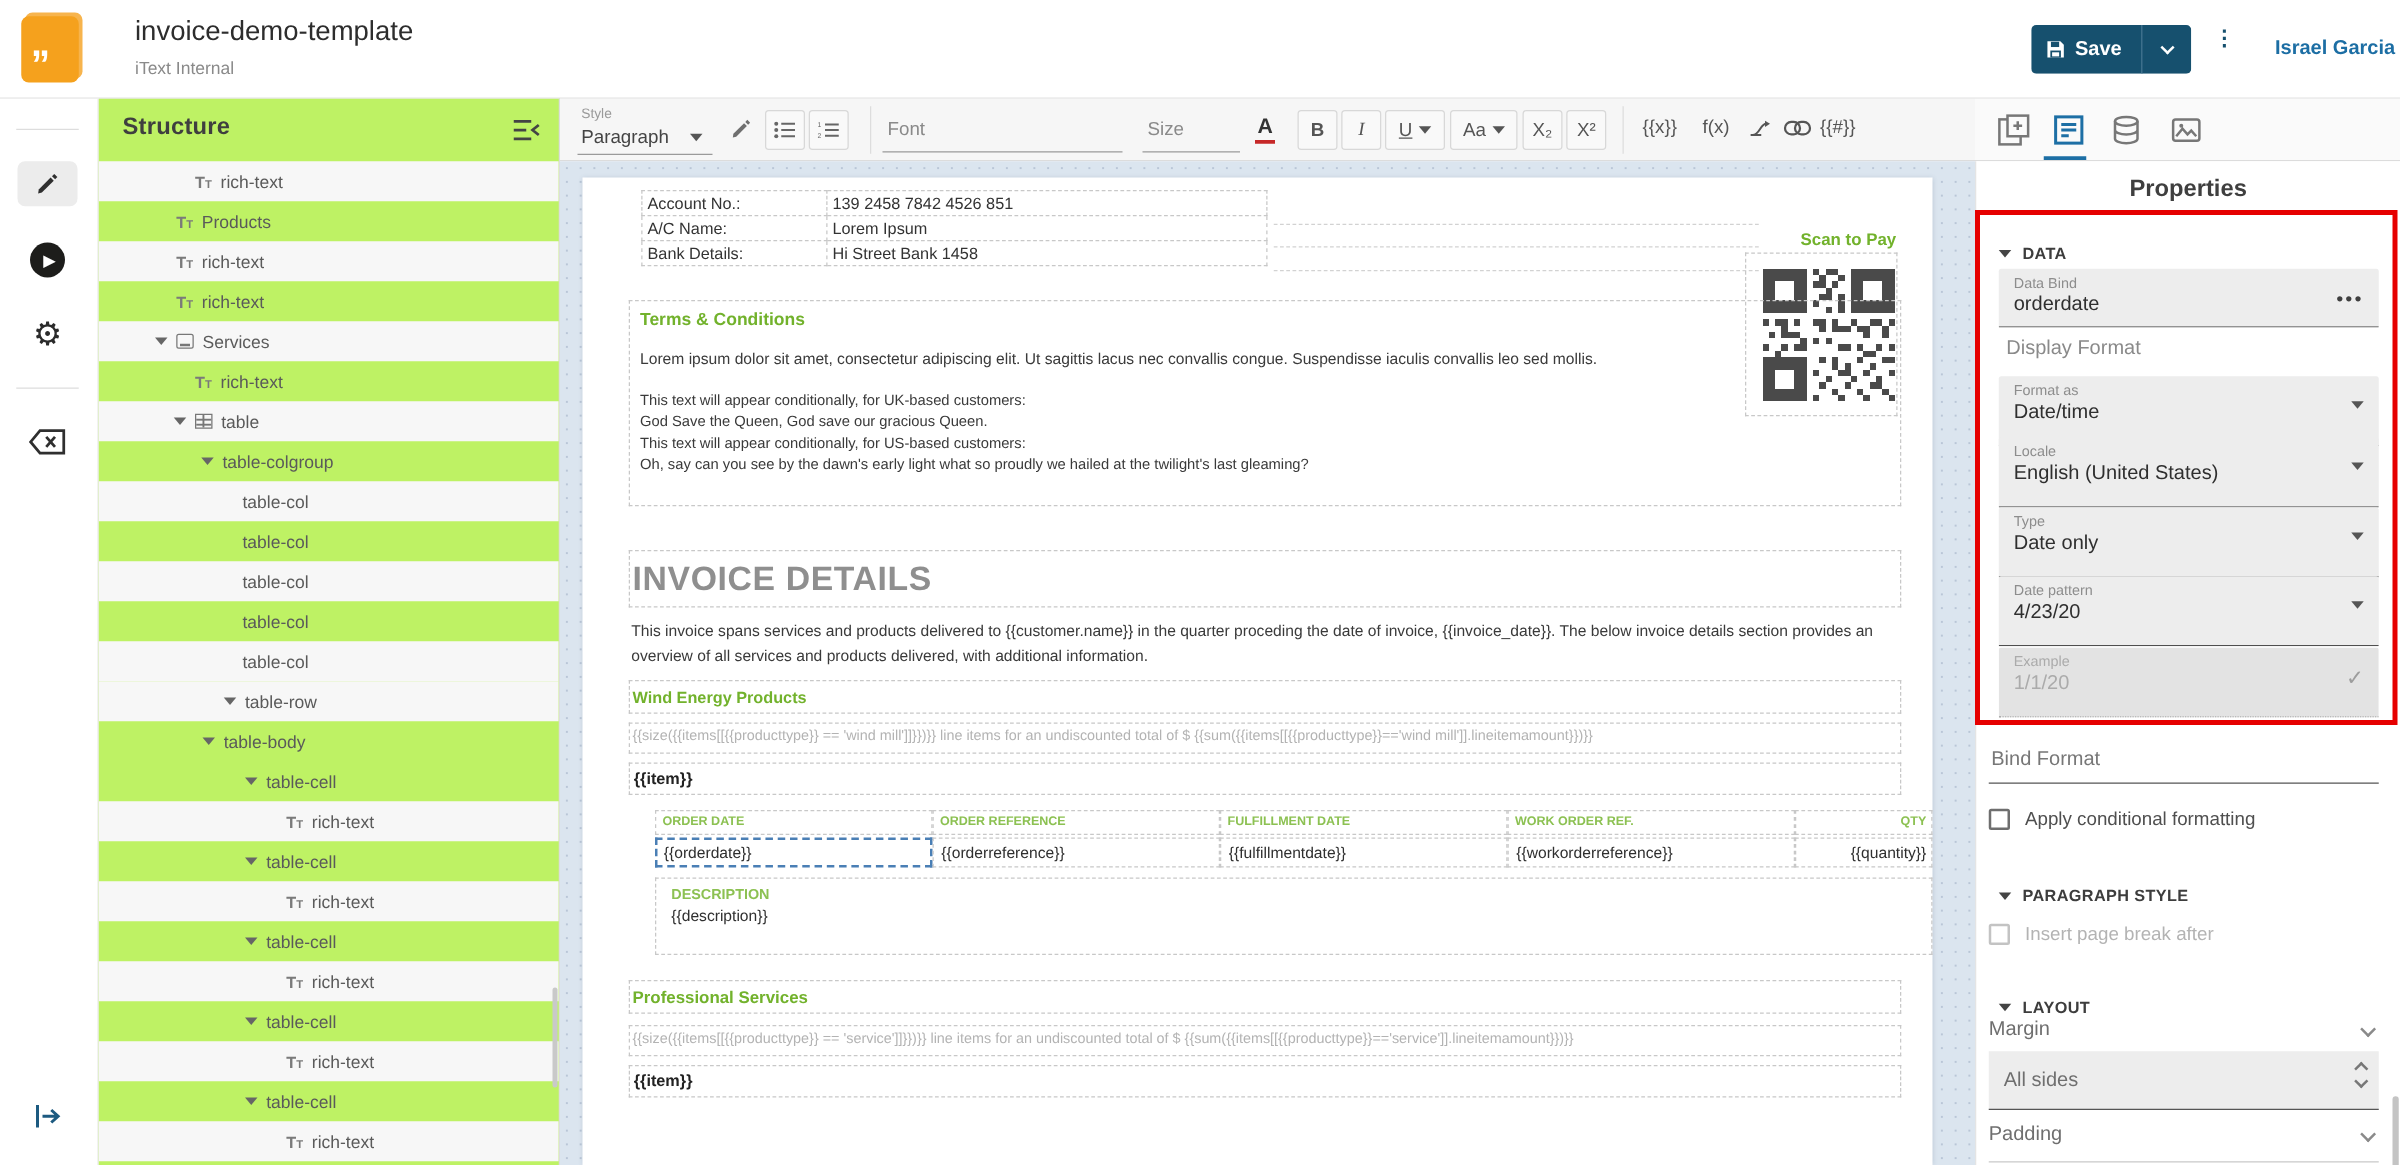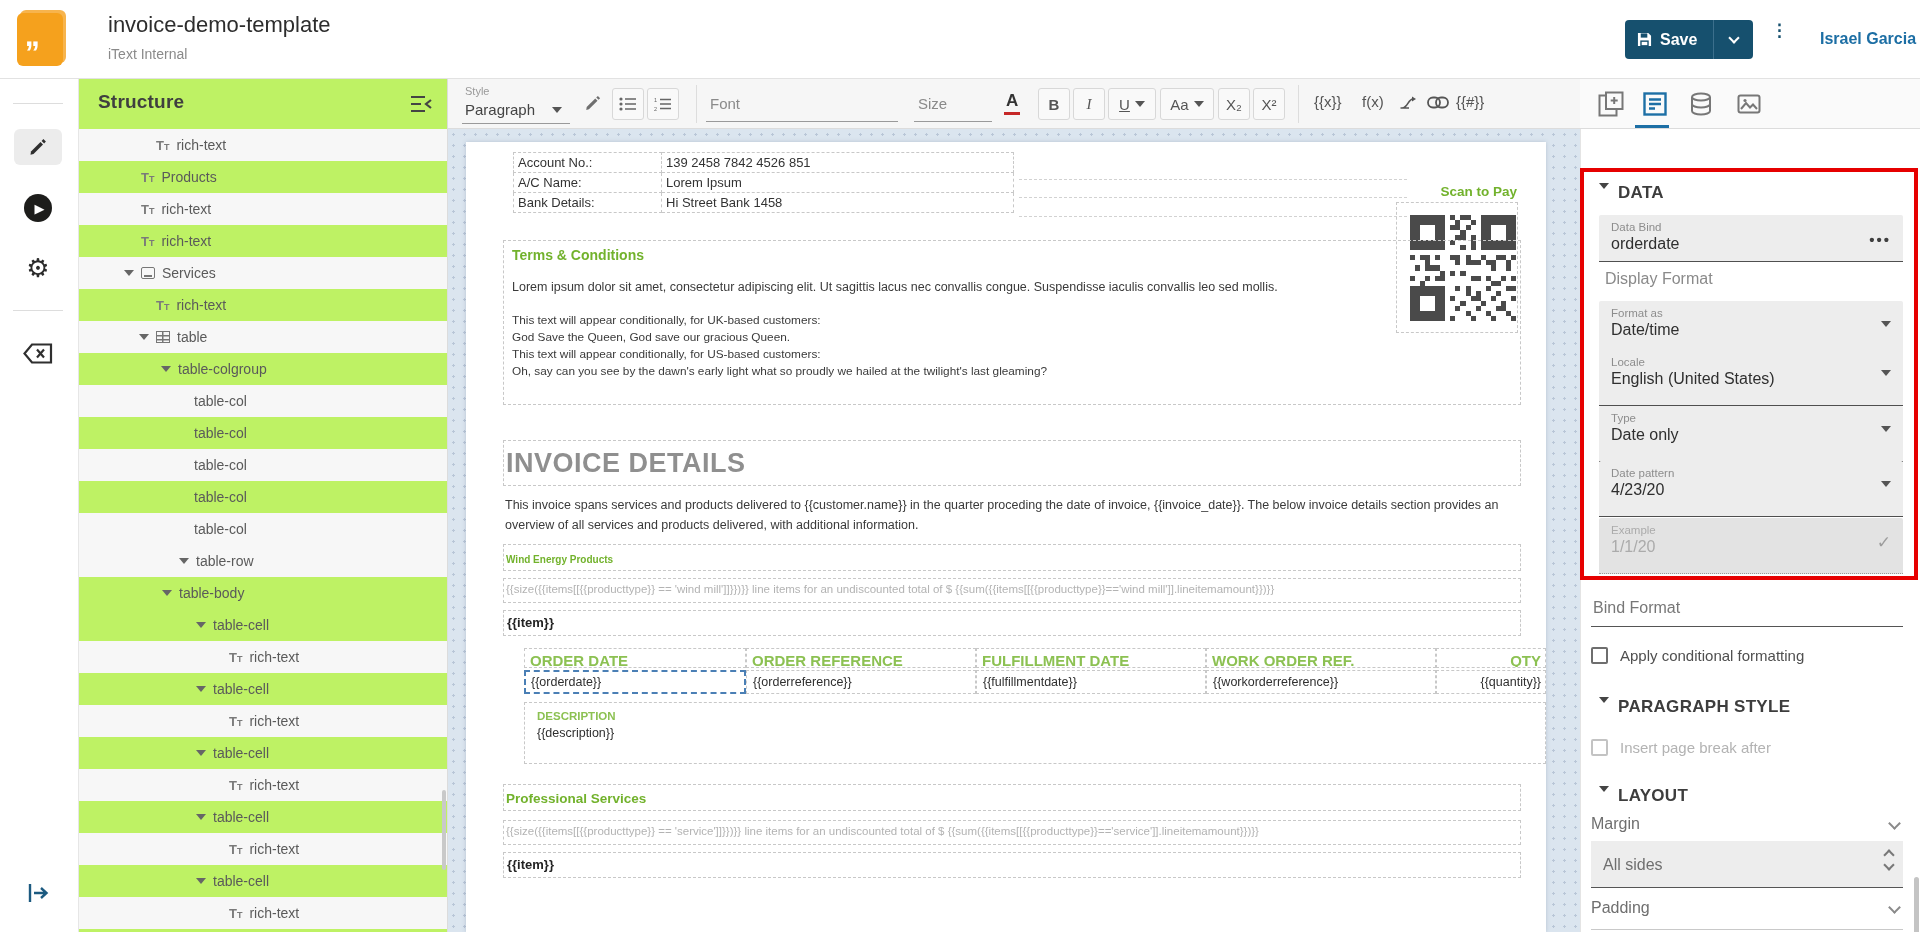--- a/index.html
+++ b/index.html
@@ -56,21 +56,21 @@
   .tb-btn.wide { width:48px; gap:5px; }
   .tb-plain { position:absolute; top:14px; color:#555; font-size:15px; cursor:pointer; }
   .colorA { position:absolute; top:12px; font-size:17px; font-weight:bold; color:#333; cursor:pointer; border-bottom:3px solid #c62828; padding:0 2px 1px 2px; }
 
   
   .iconbar { position:absolute; left:1580px; top:79px; width:340px; height:50px; background:#fafafa; border-bottom:1px solid #dcdcdc; }
   .pi { position:absolute; top:12px; width:26px; height:26px; cursor:pointer; }
   .pi-underline { position:absolute; left:55px; top:46px; width:34px; height:3px; background:#1d6fa5; }
   .rpanel { position:absolute; left:1580px; top:129px; width:340px; height:803px; background:#fff; border-left:1px solid #e4e4e4; }
   .props-title { position:absolute; top:12px; left:0; width:100%; text-align:center; font-size:19px; font-weight:bold; color:#3f3f3f; }
-  .sec-hd { position:absolute; left:18px; display:flex; gap:9px; font-size:17px; font-weight:bold; color:#3d3d3d; letter-spacing:.3px; cursor:pointer; }
+  .sec-hd { position:absolute; left:18px; display:flex; align-items:center; gap:9px; font-size:13px; font-weight:bold; color:#3d3d3d; letter-spacing:.3px; cursor:pointer;margin-top:12px; }
   .sec-hd .tri { border-top-color:#444; }
   .pfield { position:absolute; left:18px; width:304px; height:56px; background:#ededed; border-bottom:1px solid #4f4f4f; border-radius:2px 2px 0 0; cursor:pointer; }
   .pfield .lab { font-size:11.5px; color:#8d8d8d; margin:6px 0 0 12px; }
   .pfield .val { font-size:16px; color:#2f2f2f; margin:2px 0 0 12px; white-space:nowrap; }
   .pfield .tri { position:absolute; right:12px; top:20px; border-top-color:#555; }
   .pfield.disabled { background:#e3e3e3; border-bottom:1px dotted #9a9a9a; }
   .pfield.disabled .lab, .pfield.disabled .val { color:#ababab; }
   .pfield .checkmark { position:absolute; right:12px; top:14px; color:#9d9d9d; font-size:17px; }
   .dots-menu { position:absolute; right:12px; top:16px; color:#3f3f3f; font-size:15px; font-weight:bold; letter-spacing:2px; }
   .plain-label { position:absolute; left:24px; font-size:15px; color:#8a8a8a; }
@@ -109,21 +109,21 @@
   .terms .body { margin-top:15px; font-size:12.5px; color:#3a3a3a; line-height:19px; width:1000px; }
   .terms .cond { margin-top:15px; font-size:11.8px; color:#3a3a3a; line-height:17px; }
   .invh-box { position:absolute; left:37px; top:298px; width:1018px; height:46px; }
   .invh { margin:7px 0 0 2px; font-size:27px; font-weight:bold; color:#8f8f8f; letter-spacing:.5px; }
   .invp { position:absolute; left:39px; top:354px; width:1014px; font-size:12.5px; color:#3a3a3a; line-height:19.5px; }
   .secbox { position:absolute; left:37px; width:1018px; height:27px; padding:4px 0 0 2px; }
   .fbox { position:absolute; left:37px; width:1018px; height:25px; padding:4px 0 0 2px; font-size:11.5px; color:#b3b3b3; white-space:nowrap; overflow:hidden; }
   .itembox { position:absolute; left:37px; width:1018px; height:26px; padding:4px 0 0 3px; font-size:13px; font-weight:bold; color:#222; }
   .dtable { position:absolute; left:58px; top:506px; width:1022px; }
   .dt-row { display:flex; }
-  .dt-h { height:20px; border:1px dashed #c8c8c8; font-size:15px; font-weight:bold; color:#8cc152; padding:3px 4px 0 5px; white-space:nowrap; overflow:hidden; }
+  .dt-h { height:20px; border:1px dashed #c8c8c8; font-size:10px; font-weight:bold; color:#8cc152; padding:3px 4px 0 5px; white-space:nowrap; overflow:hidden; }
   .dt-c { height:24px; border:1px dashed #c8c8c8; font-size:12.5px; color:#2f2f2f; padding:4px 4px 0 6px; margin-top:2px; white-space:nowrap; overflow:hidden; }
   .dt-c.sel { border:2px dashed #4a7fb5; padding:3px 4px 0 5px; }
   .ralign { text-align:right; }
   .descbox { position:absolute; left:58px; top:560px; width:1022px; height:62px; padding:7px 0 0 12px; }
   .descbox .dl { font-size:11.5px; font-weight:bold; color:#8cc152; }
   .descbox .dv { margin-top:4px; font-size:12.5px; color:#2f2f2f; }
 </style>
 </head>
 <body>
 
@@ -473,21 +473,21 @@
           <div>God Save the Queen, God save our gracious Queen.</div>
           <div>This text will appear conditionally, for US-based customers:</div>
           <div>Oh, say can you see by the dawn's early light what so proudly we hailed at the twilight's last gleaming?</div>
         </div>
     </div>
     <div class="invh-box dash">
       <div class="invh">INVOICE DETAILS</div>
     </div>
     <div class="invp">This invoice spans services and products delivered to {{customer.name}} in the quarter proceding the date of invoice, {{invoice_date}}. The below invoice details section provides an overview of all services and products delivered, with additional information.</div>
     <div class="secbox dash" style="top:402px">
-      <span class="g-head" style="font-size:10px">Wind Energy Products</span>
+      <span class="g-head" style="font-size:13px">Wind Energy Products</span>
     </div>
     <div class="fbox dash" style="top:436px">{{size({{items[[{{producttype}} == 'wind mill']]}})}} line items for an undiscounted total of  $ {{sum({{items[[{{producttype}}=='wind mill']].lineitemamount}})}}</div>
     <div class="itembox dash" style="top:468px">{{item}}</div>
     <div class="dtable">
       <div class="dt-row">
           <div class="dt-h" style="width: 222px;">ORDER DATE</div>
           <div class="dt-h" style="width: 230px;">ORDER REFERENCE</div>
           <div class="dt-h" style="width: 230px;">FULFILLMENT DATE</div>
           <div class="dt-h" style="width: 230px;">WORK ORDER REF.</div>
           <div class="dt-h ralign" style="width: 110px;">QTY</div>
@@ -506,20 +506,21 @@
     </div>
     <div class="secbox dash" style="top:642px">
       <span class="g-head" style="font-size:13.5px">Professional Services</span>
     </div>
     <div class="fbox dash" style="top:678px">{{size({{items[[{{producttype}} == 'service']]}})}} line items for an undiscounted total of  $ {{sum({{items[[{{producttype}}=='service']].lineitemamount}})}}</div>
     <div class="itembox dash" style="top:710px">{{item}}</div>
   </div>
 </div>
 
 <div class="rpanel">
+  <div class="props-title">Properties</div>
 
   <div class="sec-hd" style="top:54px">
     <span class="tri"></span>
     <span>DATA</span>
   </div>
 
   <div class="pfield" style="top:86px;height:47px">
     <div class="lab">Data Bind</div>
     <div class="val">orderdate</div>
     <div class="dots-menu">•••</div>

